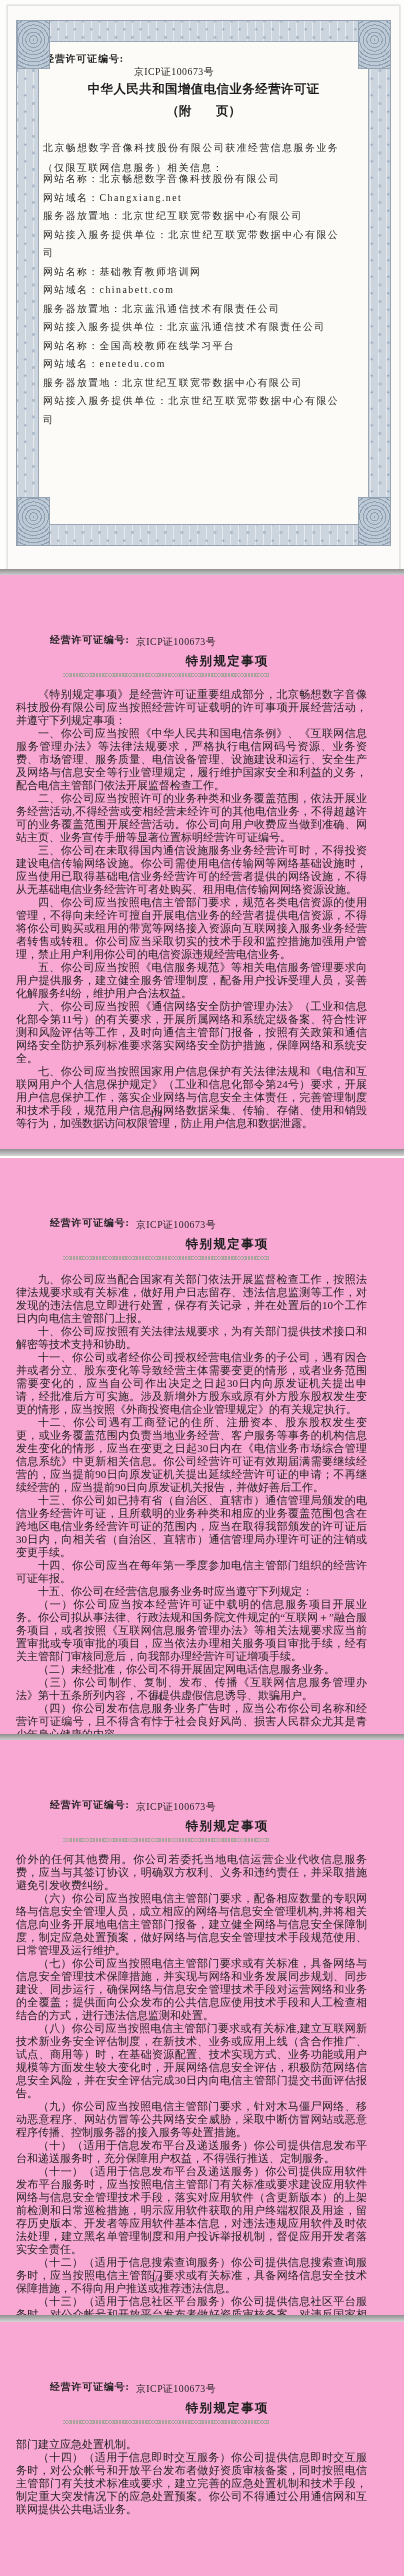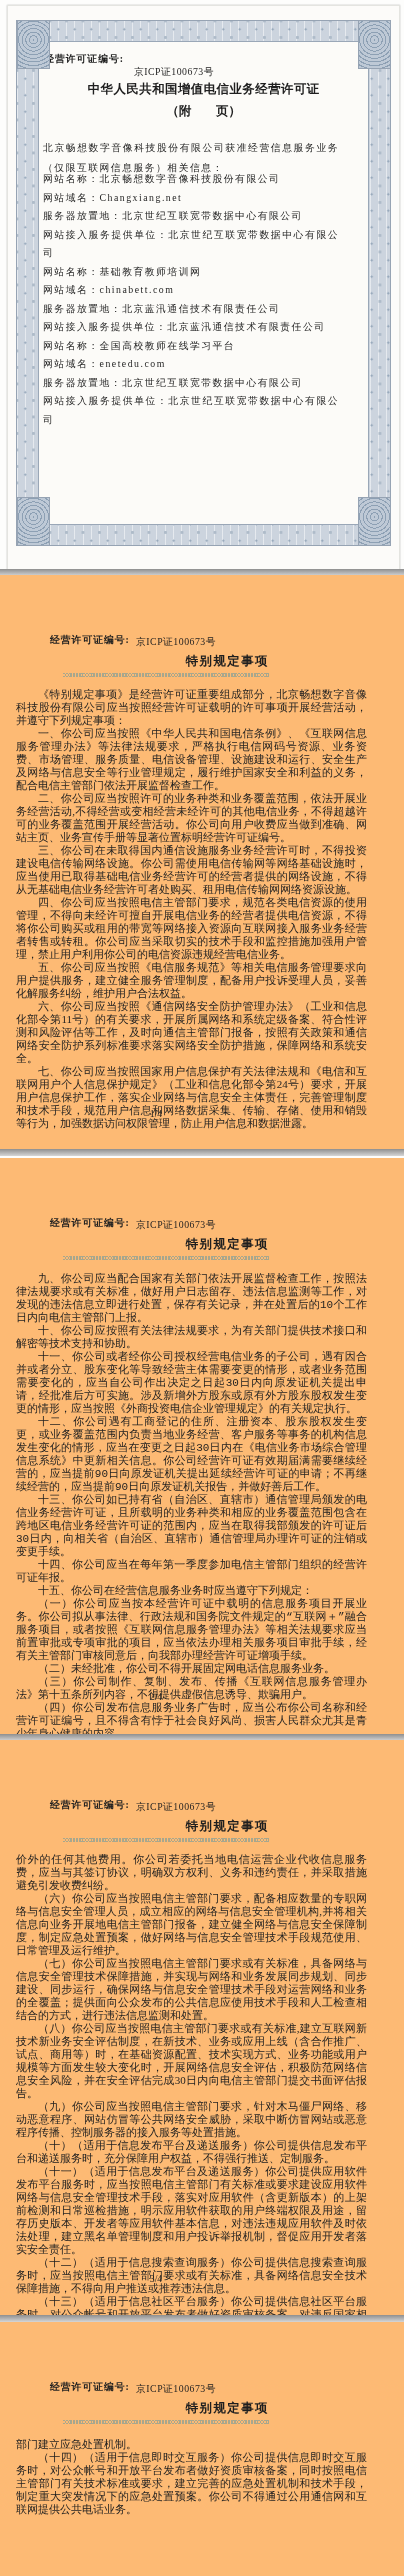--- a/index.html
+++ b/index.html
@@ -1,21 +1,21 @@
 <!DOCTYPE html>
 <html style="font-size:8.2px"><head>
 <meta charset="utf-8">
 <style>
   html,body{margin:0;padding:0;}
   .canvas{
     position:relative;width:405px;height:2873px;overflow:hidden;
     background:#fdfdfc;color:#1f1f1f;
     font-family:"Liberation Serif","DejaVu Serif",serif;
   }
-  .page{position:absolute;left:0;width:405px;background:#fdba74;}
+  .page{position:absolute;left:0;width:405px;background:#f9a8d4;}
   
   .page1{left:7.2px;top:5.2px;width:391px;height:564px;background:#fcfbf9;
          box-shadow:0 0 1.5px rgba(0,0,0,.28);border:0.5px solid #e4e4e0;}
   .ornate{
     position:absolute;left:8.2px;right:8.2px;top:13.4px;bottom:24px;
     border:0.5px solid #96a3b3;background-color:#ccd4de;
     background-image:
       radial-gradient(circle,#8da0b4 0.8px,rgba(0,0,0,0) 1.3px),
       radial-gradient(circle,#aebbc9 1.3px,rgba(0,0,0,0) 1.8px),
       repeating-linear-gradient(90deg,rgba(255,255,255,.5) 0 1px,rgba(0,0,0,0) 1px 8.2px);
@@ -47,21 +47,21 @@
             font-size:12.4px;font-weight:bold;letter-spacing:1.5px;}
   .wavy{position:absolute;top:98px;left:63px;width:206px;height:3.6px;opacity:.85;
     background:
       repeating-linear-gradient(115deg,#9aa492 0 1px,rgba(0,0,0,0) 1px 2.6px),
       repeating-linear-gradient(65deg,#9aa492 0 1px,rgba(0,0,0,0) 1px 2.6px);}
   .sp-body{position:absolute;top:113px;left:16px;width:351px;
            font-size:11px;line-height:13px;text-align:justify;}
   .sp-body p{margin:0;text-indent:2em;}
   .sp-body p.cont{text-indent:0;}
   .pnum{position:absolute;top:533px;left:53px;width:206px;text-align:center;font-size:9.8px;}
-  .sp3 .sp-body{top:115px;font-family:Liberation Mono, monospace;}
+  .sp3 .sp-body{top:115px;}
   .sp5{height:551px;}
   .sp5 .sp-body{top:116px;}
   
   .divider{position:absolute;left:0;width:405px;height:6.7px;
            background:linear-gradient(180deg,#8f8f8f 0%,#ababab 40%,#d6d6d6 100%);}
   .d1{top:569px}.d2{top:1149px}.d3{top:1734px}.d4{top:2315px}
 </style>
 </head>
 <body>
 

